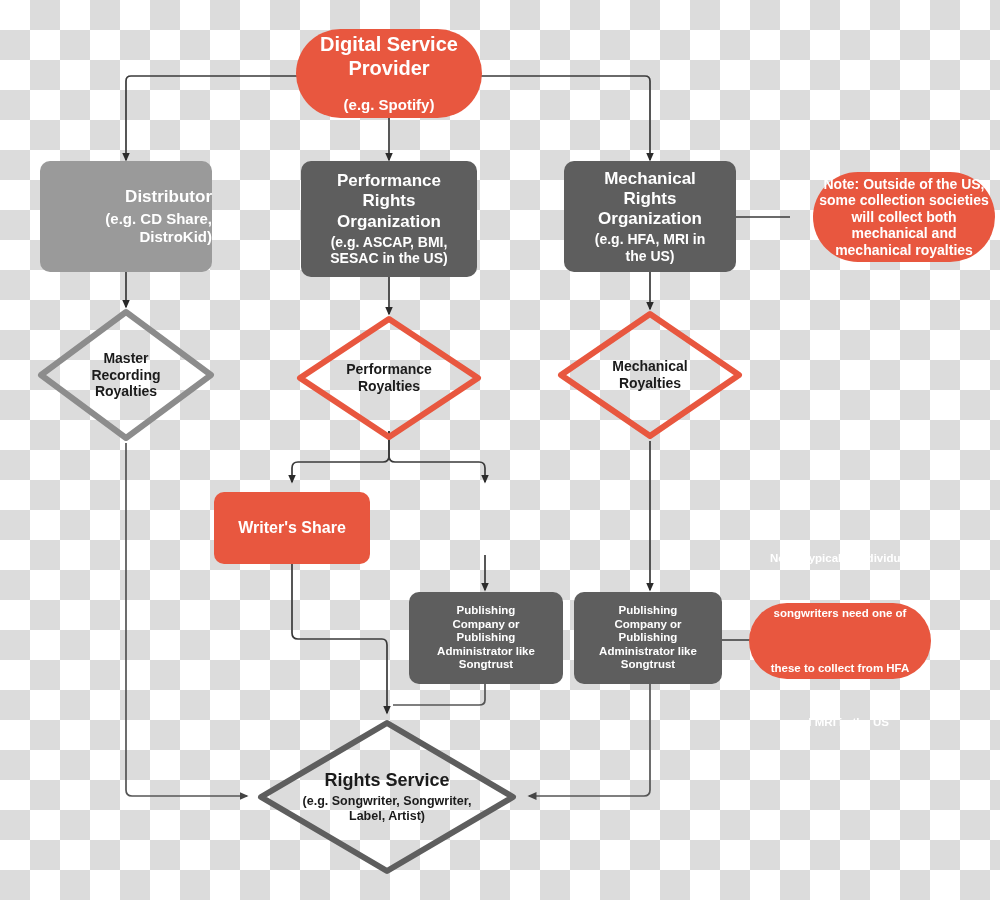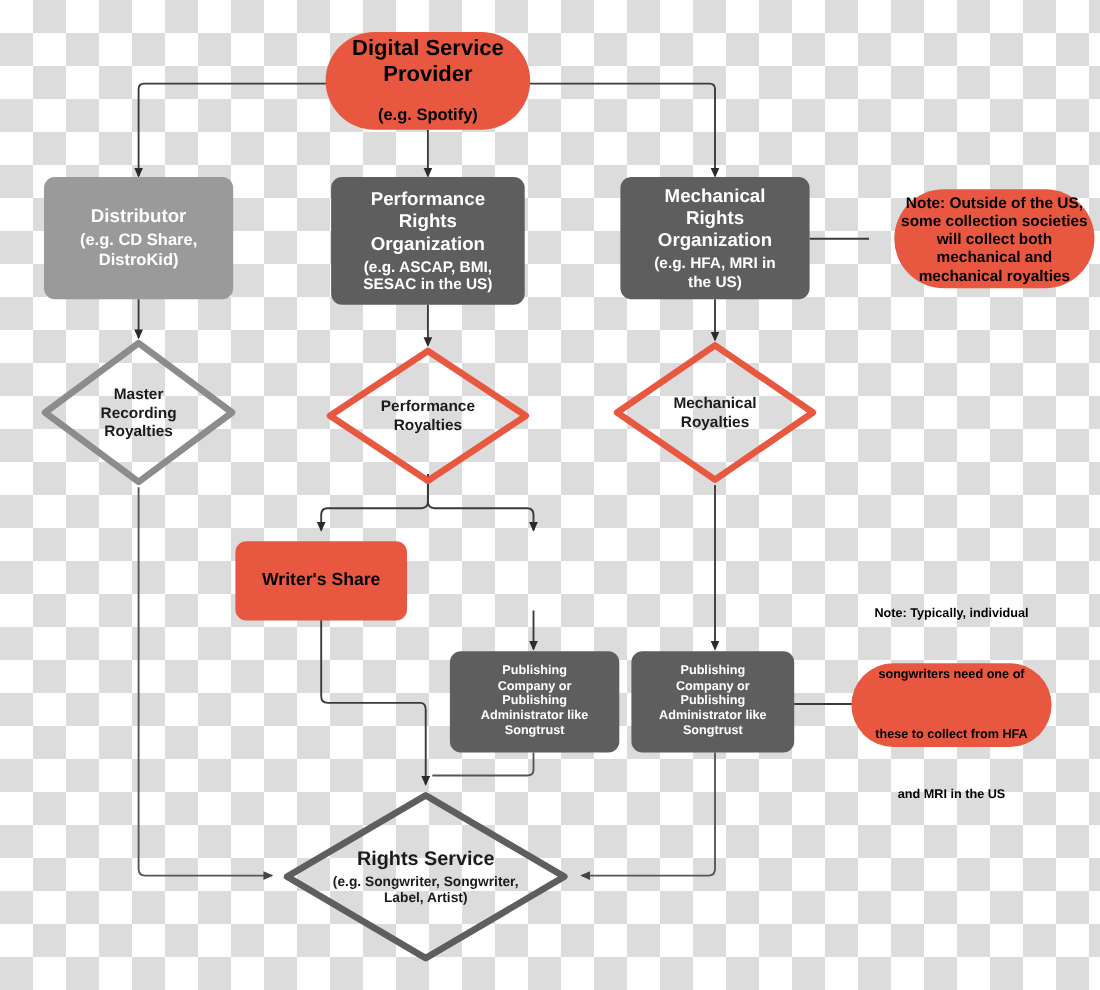--- a/index.html
+++ b/index.html
@@ -20,21 +20,21 @@
   .node{
     position:absolute;
     box-sizing:border-box;
     display:flex;flex-direction:column;
     align-items:center;justify-content:center;
     text-align:center;
     line-height:1.18;
   }
   .rect{border-radius:10px;}
   .pill{border-radius:999px;}
-  .red{background:#e8573f;color:#000000;}
+  .red{background:#e8573f;color:#ffffff;}
   .gray-light{background:#9a9a9a;color:#ffffff;}
   .gray-dark{background:#5e5e5e;color:#ffffff;}
 
   .node .t1{font-weight:bold;}
   .node .t2{font-weight:bold;}
 
   
   .diamond{position:absolute;}
   .diamond svg{position:absolute;left:0;top:0;}
   .diamond .dlabel{
@@ -95,21 +95,21 @@
       <path d="M126,443 L126,790 Q126,796 132,796 L247,796" marker-end="url(#ahg)"></path>
     </g>
   </svg>
 
   <div class="node pill red" style="left:296px;top:29px;width:186px;height:89px;font-size:20px;">
     <div class="t1">Digital Service</div>
     <div class="t1">Provider</div>
     <div class="t2" style="font-size:15px;margin-top:16px;text-align:right;">(e.g. Spotify)</div>
   </div>
 
-  <div class="node rect gray-light" style="left:40px;top:161px;width:172px;height:111px;font-size:15px;">
+  <div class="node rect gray-light" style="left:40px;top:161px;width:172px;height:111px;font-size:15px;align-items:flex-end;">
     <div class="t1" style="font-size:17px;margin-bottom:3px;">Distributor</div>
     <div class="t2">(e.g. CD Share,</div>
     <div class="t2">DistroKid)</div>
   </div>
 
   <div class="node rect gray-dark" style="left:301px;top:161px;width:176px;height:116px;font-size:14px;">
     <div class="t1" style="font-size:17px;">Performance</div>
     <div class="t1" style="font-size:17px;">Rights</div>
     <div class="t1" style="font-size:17px;margin-bottom:2px;">Organization</div>
     <div class="t2">(e.g. ASCAP, BMI,</div>
@@ -177,21 +177,21 @@
   </div>
 
   <div class="node rect gray-dark" style="left:574px;top:592px;width:148px;height:92px;font-size:11.5px;">
     <div class="t2">Publishing</div>
     <div class="t2">Company or</div>
     <div class="t2">Publishing</div>
     <div class="t2">Administrator like</div>
     <div class="t2">Songtrust</div>
   </div>
 
-  <div class="node pill red" style="left:774px;top:603px;width:182px;height:76px;font-size:11.5px;gap:41px;">
+  <div class="node pill red" style="left:749px;top:603px;width:182px;height:76px;font-size:11.5px;gap:41px;">
     <div class="t2">Note: Typically, individual</div>
     <div class="t2">songwriters need one of</div>
     <div class="t2">these to collect from HFA</div>
     <div class="t2">and MRI in the US</div>
   </div>
 
   <div class="diamond" style="left:256px;top:718px;width:262px;height:158px;">
     <svg width="262" height="158" viewBox="0 0 262 158">
       <path d="M131,5 L257,79 L131,153 L5,79 Z" fill="none" stroke="#5e5e5e" stroke-width="6" stroke-linejoin="round"></path>
     </svg>

